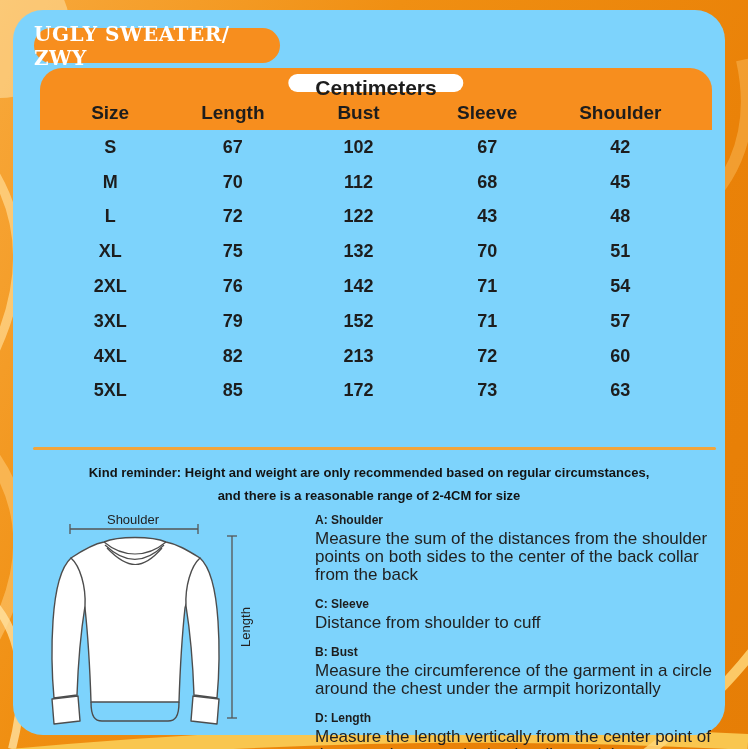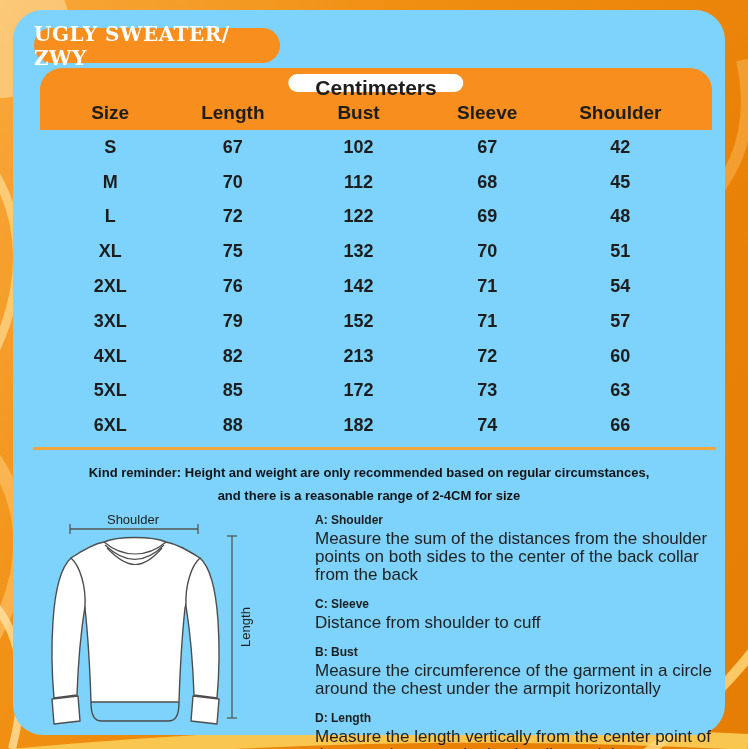--- a/index.html
+++ b/index.html
@@ -100,21 +100,21 @@
       <span>M</span>
       <span>70</span>
       <span>112</span>
       <span>68</span>
       <span>45</span>
     </div>
     <div class="trow grid-row">
       <span>L</span>
       <span>72</span>
       <span>122</span>
-      <span>69</span>
+      <span>43</span>
       <span>48</span>
     </div>
     <div class="trow grid-row">
       <span>XL</span>
       <span>75</span>
       <span>132</span>
       <span>70</span>
       <span>51</span>
     </div>
     <div class="trow grid-row">
@@ -137,27 +137,20 @@
       <span>213</span>
       <span>72</span>
       <span>60</span>
     </div>
     <div class="trow grid-row">
       <span>5XL</span>
       <span>85</span>
       <span>172</span>
       <span>73</span>
       <span>63</span>
-    </div>
-    <div class="trow grid-row">
-      <span>6XL</span>
-      <span>88</span>
-      <span>182</span>
-      <span>74</span>
-      <span>66</span>
     </div>
   </div>
 
   <div class="divider"></div>
 
   <div class="reminder">
     <div>Kind reminder: Height and weight are only recommended based on regular circumstances,</div>
     <div>and there is a reasonable range of 2-4CM for size</div>
   </div>
 

